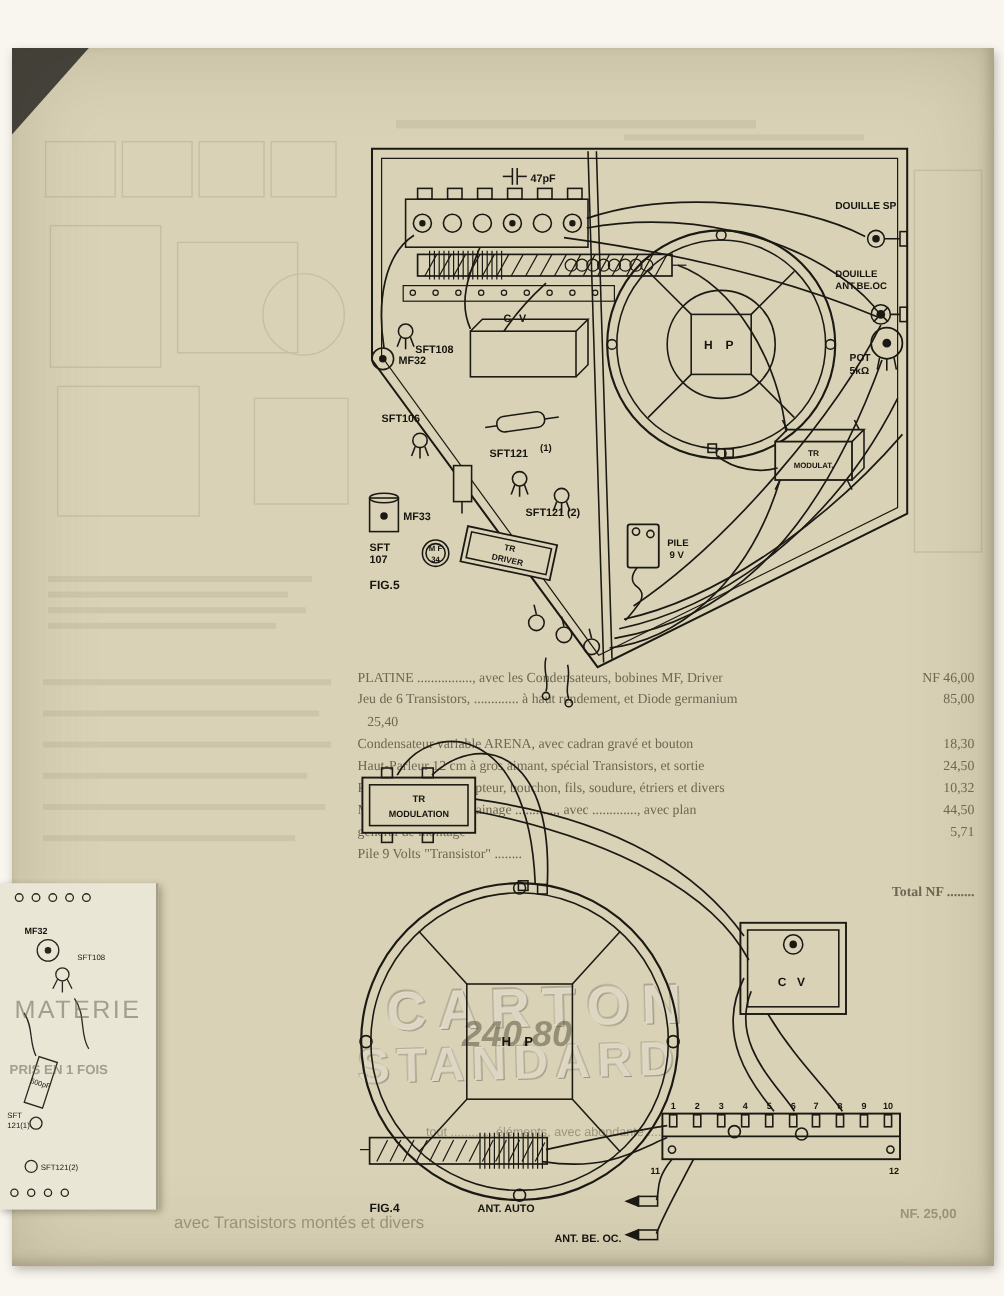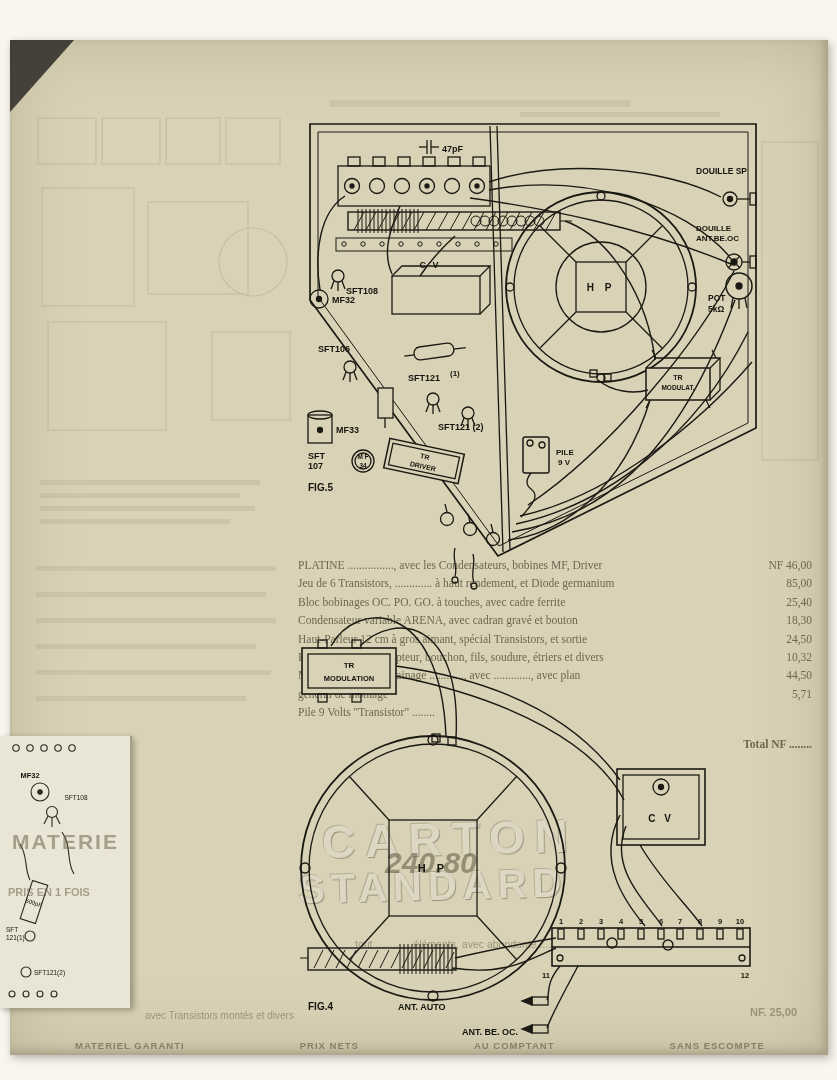--- a/index.html
+++ b/index.html
@@ -17,26 +17,26 @@
   .price-row .txt { white-space:nowrap; overflow:hidden; }
   .price-row .val { white-space:nowrap; padding-left:8px; }
   .total-line { text-align:right; margin-top:13px; font-weight:bold; }
 
   .ghost { position:absolute; color:rgba(108,98,78,.55); filter:blur(.35px); white-space:nowrap; }
   .ghost.outline { color:rgba(236,230,212,.85); font-weight:bold;
                    text-shadow:1px 1px 0 rgba(100,92,74,.55), -1px -1px 0 rgba(100,92,74,.35); }
   #gw-carton   { left:322px; top:812px; font-size:46px; letter-spacing:10px; transform:rotate(-1.5deg); }
   #gw-standard { left:298px; top:864px; font-size:40px; letter-spacing:6px;  transform:rotate(-1.5deg); }
   #gw-price    { left:385px; top:846px; font-size:30px; font-style:italic; font-weight:bold; color:rgba(95,87,70,.55); }
-  #gl-materiel { left:12px;  top:830px; font-size:21px; font-weight:bold; letter-spacing:2px; }
+  #gl-materiel { left:12px;  top:830px; font-size:21px; font-weight:normal; letter-spacing:2px; }
   #gl-pris     { left:8px;   top:886px; font-size:11px; font-weight:bold; }
   #gs-line1    { left:355px; top:938px; font-size:10.5px; }
   #gs-line2    { left:598px; top:952px; font-size:10px;  }
   #gs-supp1    { left:145px; top:997px; font-size:10.5px; }
-  #gs-supp2    { left:145px; top:1010px; font-size:10px;text-align:center; }
+  #gs-supp2    { left:145px; top:1010px; font-size:14px;text-align:center; }
   #gs-suppval  { left:750px; top:1006px; font-size:11px; font-weight:bold; }
 
   .footerline { position:absolute; left:75px; top:1040px; width:690px; display:flex; justify-content:space-between;
                 font-size:9.5px; font-weight:bold; letter-spacing:1px; color:rgba(100,92,74,.65); filter:blur(.35px); }
 
   .fragment { position:absolute; left:0; top:736px; width:132px; height:272px; background:#eae6d6;
               border-right:2px solid #a69d85; box-shadow:2px 2px 6px rgba(60,55,40,.4); }
 </style>
 </head>
 <body>
@@ -87,21 +87,20 @@
   <div class="pricelist">
     <div class="price-row">
         <span class="txt">PLATINE ................, avec les Condensateurs, bobines MF, Driver</span>
         <span class="val">NF 46,00</span>
       </div>
     <div class="price-row">
         <span class="txt">Jeu de 6 Transistors, ............. à haut rendement, et Diode germanium</span>
         <span class="val">85,00</span>
       </div>
     <div class="price-row">
-        <span class="txt">Bloc bobinages OC. PO. GO. à touches, avec cadre ferrite</span>
         <span class="val">25,40</span>
       </div>
     <div class="price-row">
         <span class="txt">Condensateur variable ARENA, avec cadran gravé et bouton</span>
         <span class="val">18,30</span>
       </div>
     <div class="price-row">
         <span class="txt">Haut-Parleur 12 cm à gros aimant, spécial Transistors, et sortie</span>
         <span class="val">24,50</span>
       </div>
@@ -117,26 +116,20 @@
         <span class="txt">général de montage</span>
         <span class="val">5,71</span>
       </div>
     <div class="price-row">
         <span class="txt">Pile 9 Volts "Transistor" ........</span>
         <span class="val"></span>
       </div>
     <div class="total-line">Total NF ........</div>
   </div>
 
-  <div class="footerline">
-    <span>MATERIEL GARANTI</span>
-    <span>PRIX NETS</span>
-    <span>AU COMPTANT</span>
-    <span>SANS ESCOMPTE</span>
-  </div>
 
   <svg class="art" viewBox="0 0 837 1080">
 
     <g opacity="0.22" stroke="#857c66" fill="none" stroke-width="1.2">
       <rect x="38" y="118" width="58" height="46"></rect>
         <rect x="102" y="118" width="58" height="46"></rect>
       <rect x="166" y="118" width="54" height="46"></rect>
         <rect x="226" y="118" width="54" height="46"></rect>
       <rect x="42" y="188" width="92" height="118"></rect>
         <rect x="148" y="202" width="100" height="92"></rect>

